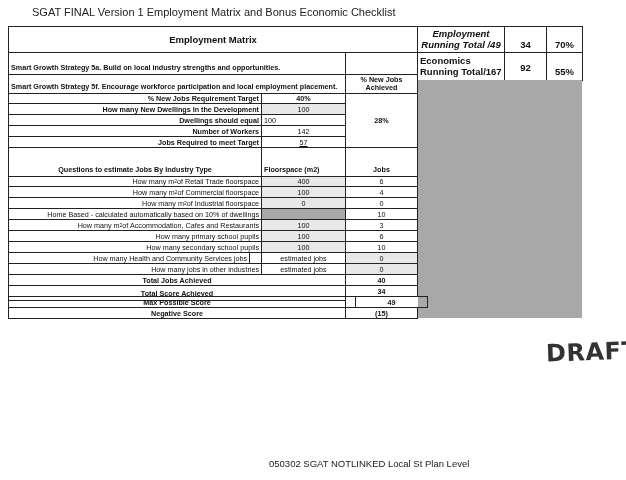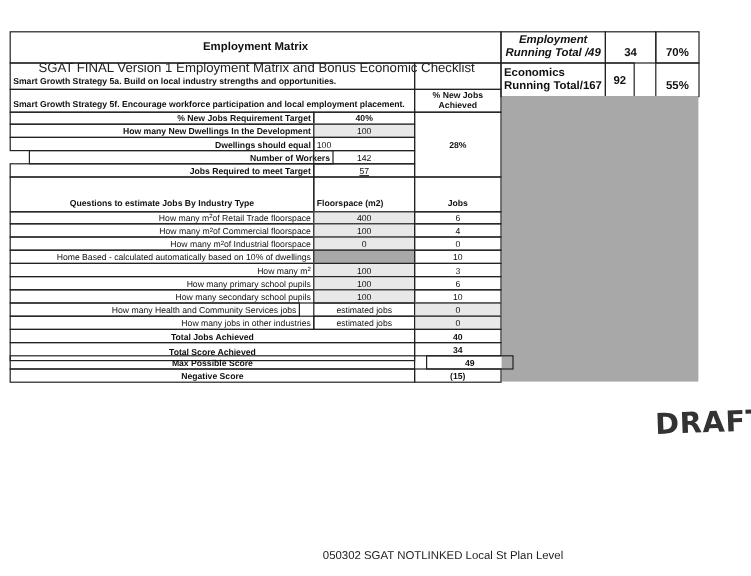--- a/index.html
+++ b/index.html
@@ -1,18 +1,18 @@
 <!DOCTYPE html>
 <html><head>
 <meta charset="utf-8">
 <style>
   html, body { margin:0; padding:0; background:#fff; }
   body { width:626px; height:480px; position:relative; overflow:hidden; font-family:"Liberation Sans", sans-serif; color:#111; }
   .abs { position:absolute; box-sizing:border-box; }
-  .title { left:32px; top:6px; font-size:11px; color:#222;margin-top:45px; }
+  .title { left:32px; top:6px; font-size:11px; color:#222; }
   .footer { left:269px; top:458px; font-size:9.5px; color:#222; }
   .draft { left:546px; top:338px; font-size:24px; font-weight:bold; color:#333; letter-spacing:0.5px; transform:rotate(-2deg); font-family:"DejaVu Sans", sans-serif; }
   .cell { position:absolute; box-sizing:border-box; border:1px solid #222; font-size:7.2px; display:flex; align-items:center; padding:0 2px; overflow:hidden; white-space:nowrap; }
   .b { font-weight:bold; }
   .r { justify-content:flex-end; }
   .c { justify-content:center; }
   .l { justify-content:flex-start; }
   .grey { background:#e8e8e8; }
   .dgrey { background:#a8a8a8; }
   .big { font-size:9.5px; }
@@ -32,21 +32,21 @@
   <span>Employment</span>
   <span>Running Total /49</span>
 </div>
 <div class="cell b big c" style="left:504px;top:26px;width:43px;height:27px;padding-top:10px;">34</div>
 <div class="cell b big c" style="left:546px;top:26px;width:37px;height:27px;padding-top:10px;">70%</div>
 
 <div class="cell b big stack" style="left:417px;top:52px;width:88px;height:29px;">
   <span>Economics</span>
   <span>Running Total/167</span>
 </div>
-<div class="cell b big c" style="left:504px;top:52px;width:25px;height:29px;padding-top:2px;">92</div>
+<div class="cell b big c" style="left:504px;top:52px;width:43px;height:29px;padding-top:2px;">92</div>
 <div class="cell b big c" style="left:546px;top:52px;width:37px;height:29px;padding-top:10px;">55%</div>
 
 <div class="shade"></div>
 
 <div class="cell b l" style="left:8px;top:52px;width:338px;height:23px;align-items:flex-end;padding-bottom:2px;">Smart Growth Strategy 5a. Build on local industry strengths and opportunities.</div>
 <div class="cell" style="left:345px;top:52px;width:73px;height:23px;"></div>
 
 <div class="cell b l" style="left:8px;top:74px;width:338px;height:20px;align-items:flex-end;padding-bottom:2px;">Smart Growth Strategy 5f. Encourage workforce participation and local employment placement.</div>
 <div class="cell b stackc" style="left:345px;top:74px;width:73px;height:20px;">
   <span>% New Jobs</span>
@@ -55,21 +55,21 @@
 
 <div class="cell b r" style="left:8px;top:93px;width:254px;height:11px;">% New Jobs Requirement Target</div>
 <div class="cell b c" style="left:261px;top:93px;width:85px;height:11px;">40%</div>
 
 <div class="cell b r" style="left:8px;top:103px;width:254px;height:12px;">How many New Dwellings In the Development</div>
 <div class="cell c grey" style="left:261px;top:103px;width:85px;height:12px;">100</div>
 
 <div class="cell b r" style="left:8px;top:114px;width:254px;height:12px;">Dwellings should equal</div>
 <div class="cell l" style="left:261px;top:114px;width:85px;height:12px;">100</div>
 
-<div class="cell b r" style="left:8px;top:125px;width:254px;height:12px;margin-left:16px;">Number of Workers</div>
+<div class="cell b r" style="left:8px;top:125px;width:254px;height:12px;">Number of Workers</div>
 <div class="cell c" style="left:261px;top:125px;width:85px;height:12px;">142</div>
 
 <div class="cell b r" style="left:8px;top:136px;width:254px;height:12px;">Jobs Required to meet Target</div>
 <div class="cell c" style="left:261px;top:136px;width:85px;height:12px;text-decoration:underline;">57</div>
 
 <div class="cell b c" style="left:345px;top:93px;width:73px;height:55px;">28%</div>
 
 <div class="cell b c" style="left:8px;top:147px;width:254px;height:30px;align-items:flex-end;padding-bottom:2px;">Questions to estimate Jobs By Industry Type</div>
 <div class="cell b l" style="left:261px;top:147px;width:85px;height:30px;align-items:flex-end;padding-bottom:2px;">Floorspace (m2)</div>
 <div class="cell b c" style="left:345px;top:147px;width:73px;height:30px;align-items:flex-end;padding-bottom:2px;">Jobs</div>
@@ -102,20 +102,21 @@
     <span>Home Based  - calculated automatically based on 10% of dwellings</span>
     <sup></sup>
     <span></span>
   </div>
 <div class="cell c dgrey" style="left:261px;top:208px;width:85px;height:12px;"></div>
 <div class="cell c" style="left:345px;top:208px;width:73px;height:12px;">10</div>
 
 <div class="cell r" style="left:8px;top:219px;width:254px;height:12px;">
     <span>How many m</span>
     <sup>2</sup>
+    <span> of Accommodation, Cafes and Restaurants</span>
   </div>
 <div class="cell c grey" style="left:261px;top:219px;width:85px;height:12px;">100</div>
 <div class="cell c" style="left:345px;top:219px;width:73px;height:12px;">3</div>
 
 <div class="cell r" style="left:8px;top:230px;width:254px;height:12px;">
     <span>How many primary school pupils</span>
     <sup></sup>
     <span></span>
   </div>
 <div class="cell c grey" style="left:261px;top:230px;width:85px;height:12px;">100</div>

